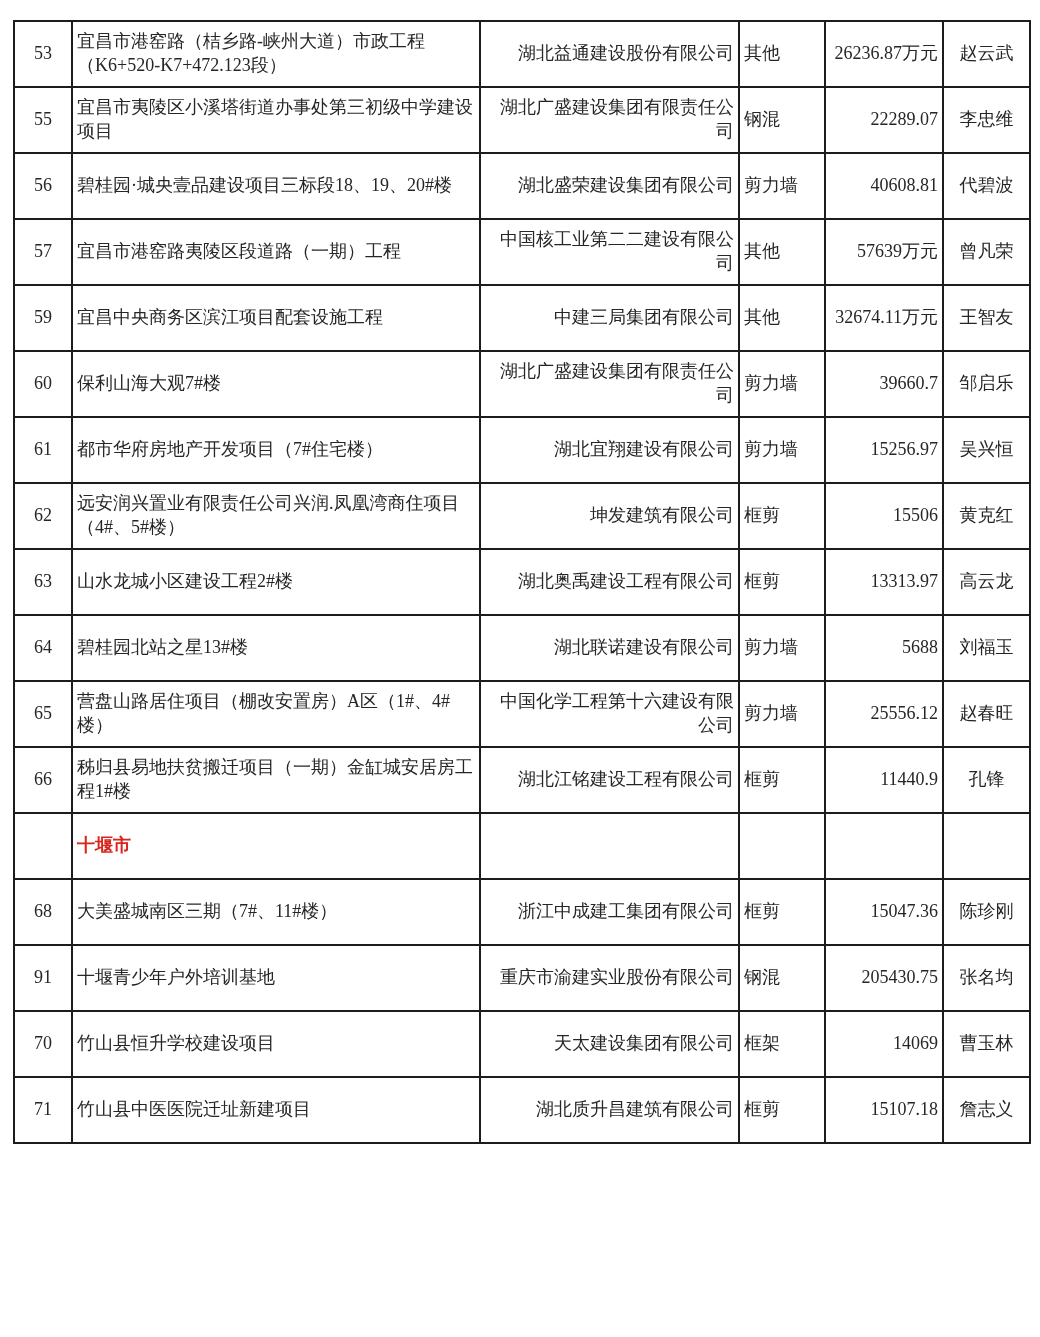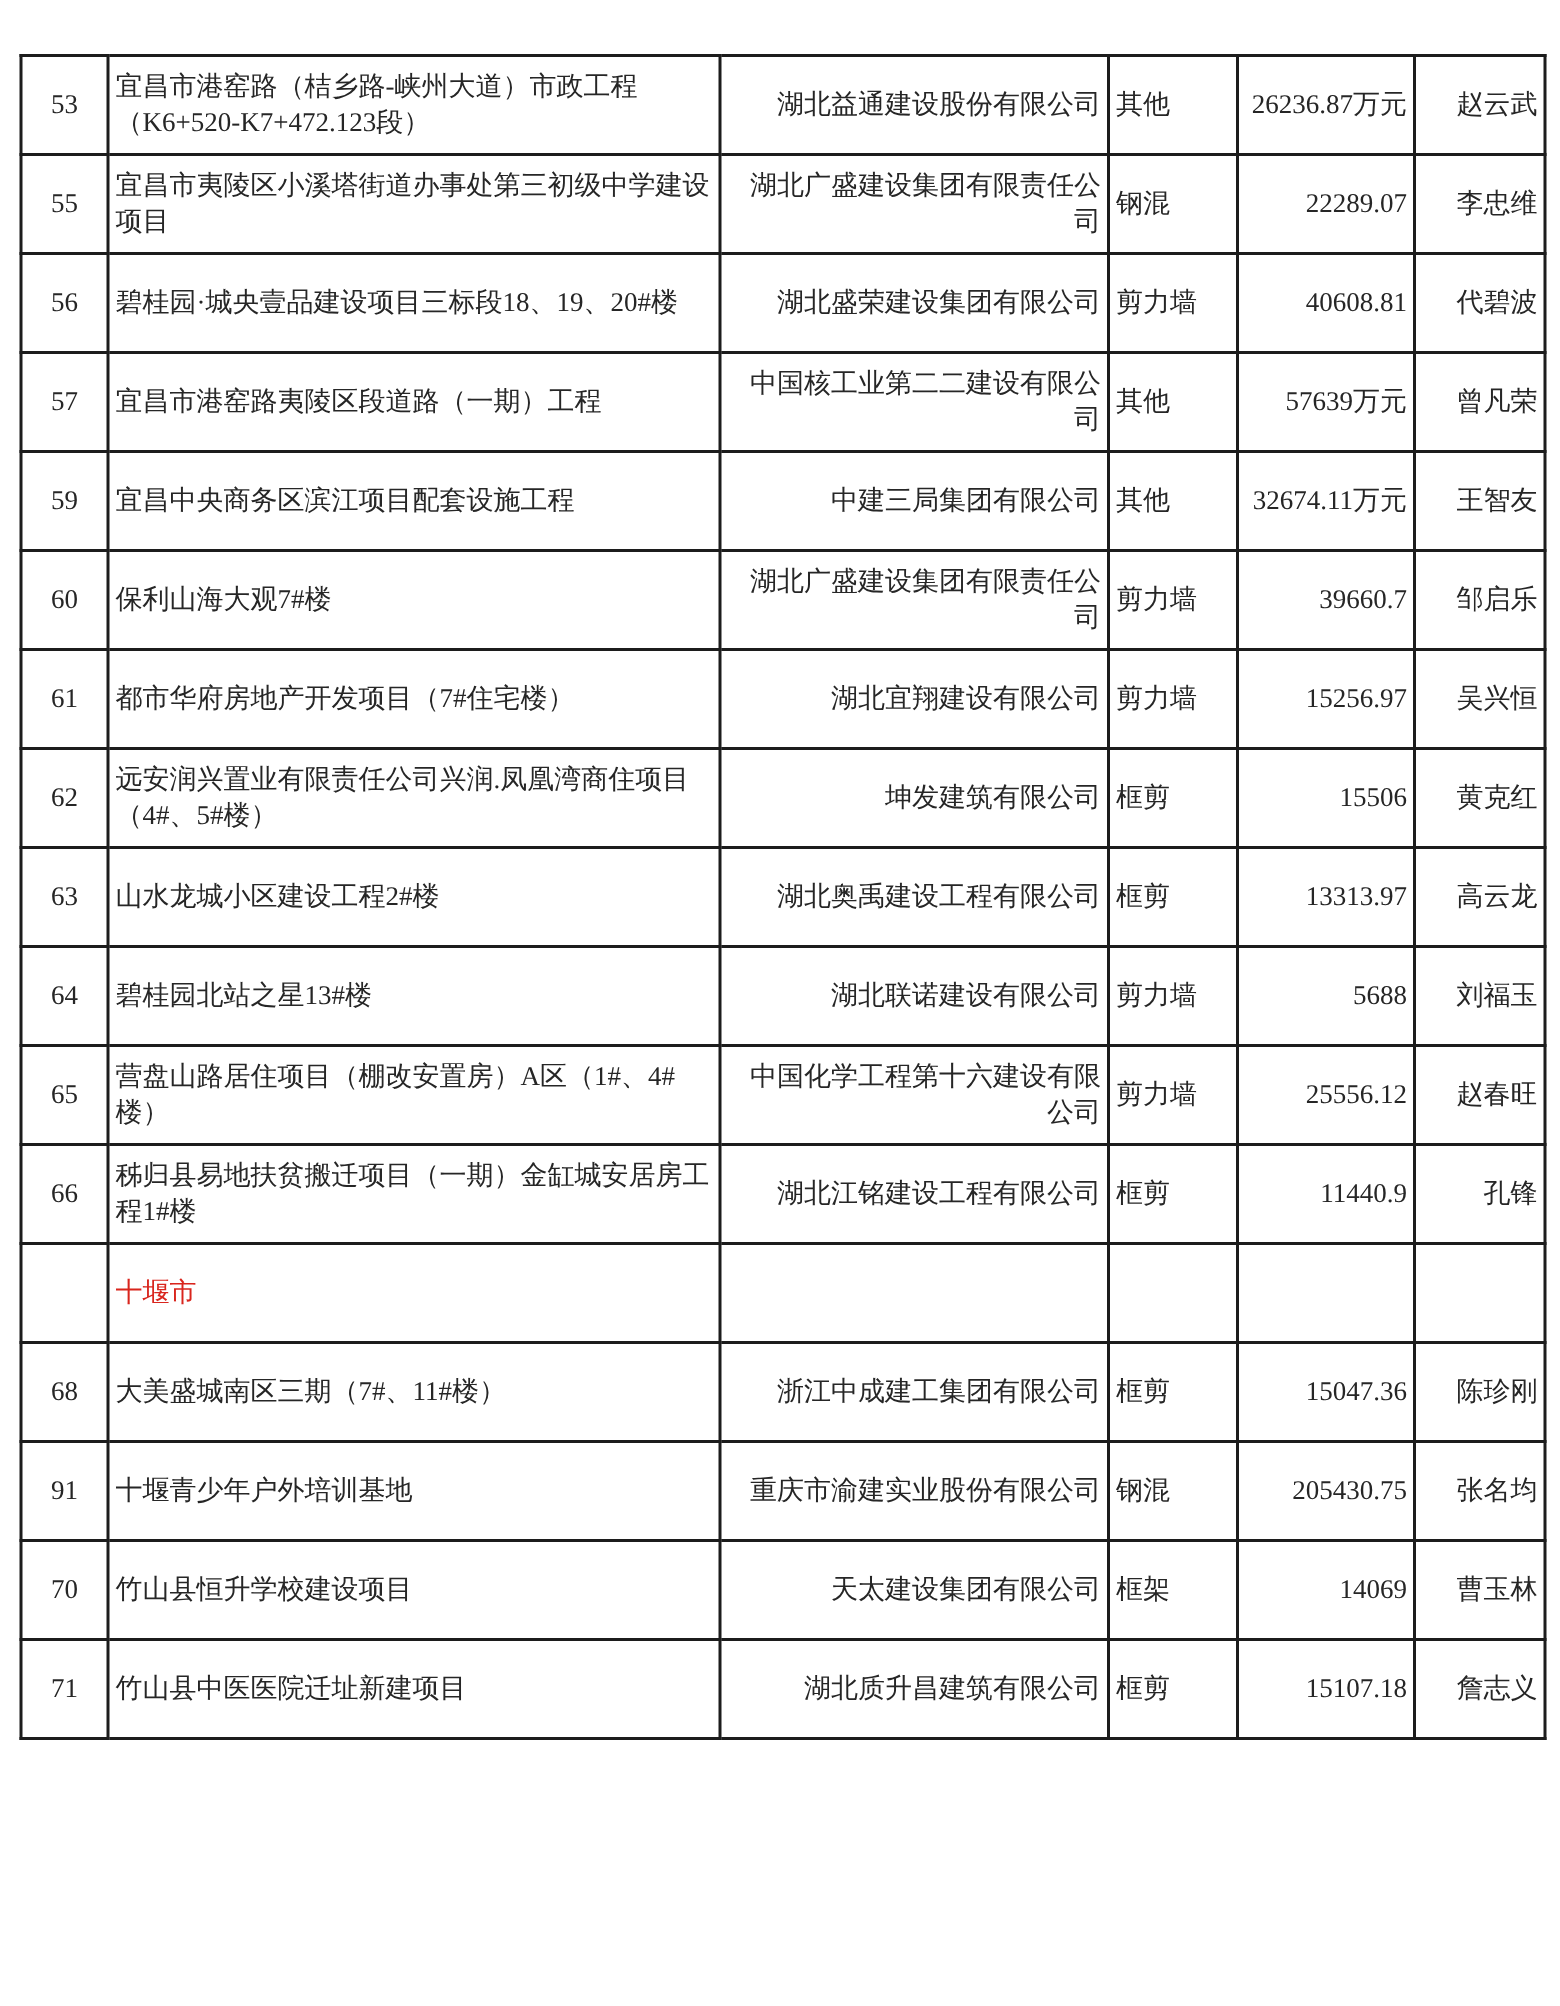--- a/index.html
+++ b/index.html
@@ -6,21 +6,21 @@
     margin: 0;
     padding: 0;
     background: #ffffff;
     font-family: "Liberation Serif", "DejaVu Serif", serif;
   }
   .page {
     width: 1040px;
     height: 1337px;
     background: #ffffff;
     box-sizing: border-box;
-    padding: 36px 11px 7px 13px;
+    padding: 20px 11px 7px 13px;
     overflow: hidden;
   }
   table.projects {
     border-collapse: collapse;
     table-layout: fixed;
     width: 1016px;
     font-size: 18px;
     line-height: 1.32;
     color: #262626;
   }
@@ -30,24 +30,24 @@
     height: 60px;
     padding: 2px 4px;
     overflow: hidden;
     word-wrap: break-word;
   }
   td.c-num    { text-align: center; }
   td.c-project{ text-align: left; padding: 2px 7px; }
   td.c-company{ text-align: right; padding: 2px 7px; }
   td.c-struct { text-align: left; }
   td.c-area   { text-align: right; padding: 2px 10px; font-family: Liberation Serif, serif; }
-  td.c-mgr    { text-align: right; }
+  td.c-mgr    { text-align: center; }
   td.section-label {
     color: #d9251d;
-    font-weight: normal;
+    font-weight: bold;
     text-align: left;
     padding: 2px 7px;
   }
 </style>
 </head>
 <body>
 
 <div class="page">
   <table class="projects">
     <colgroup>

